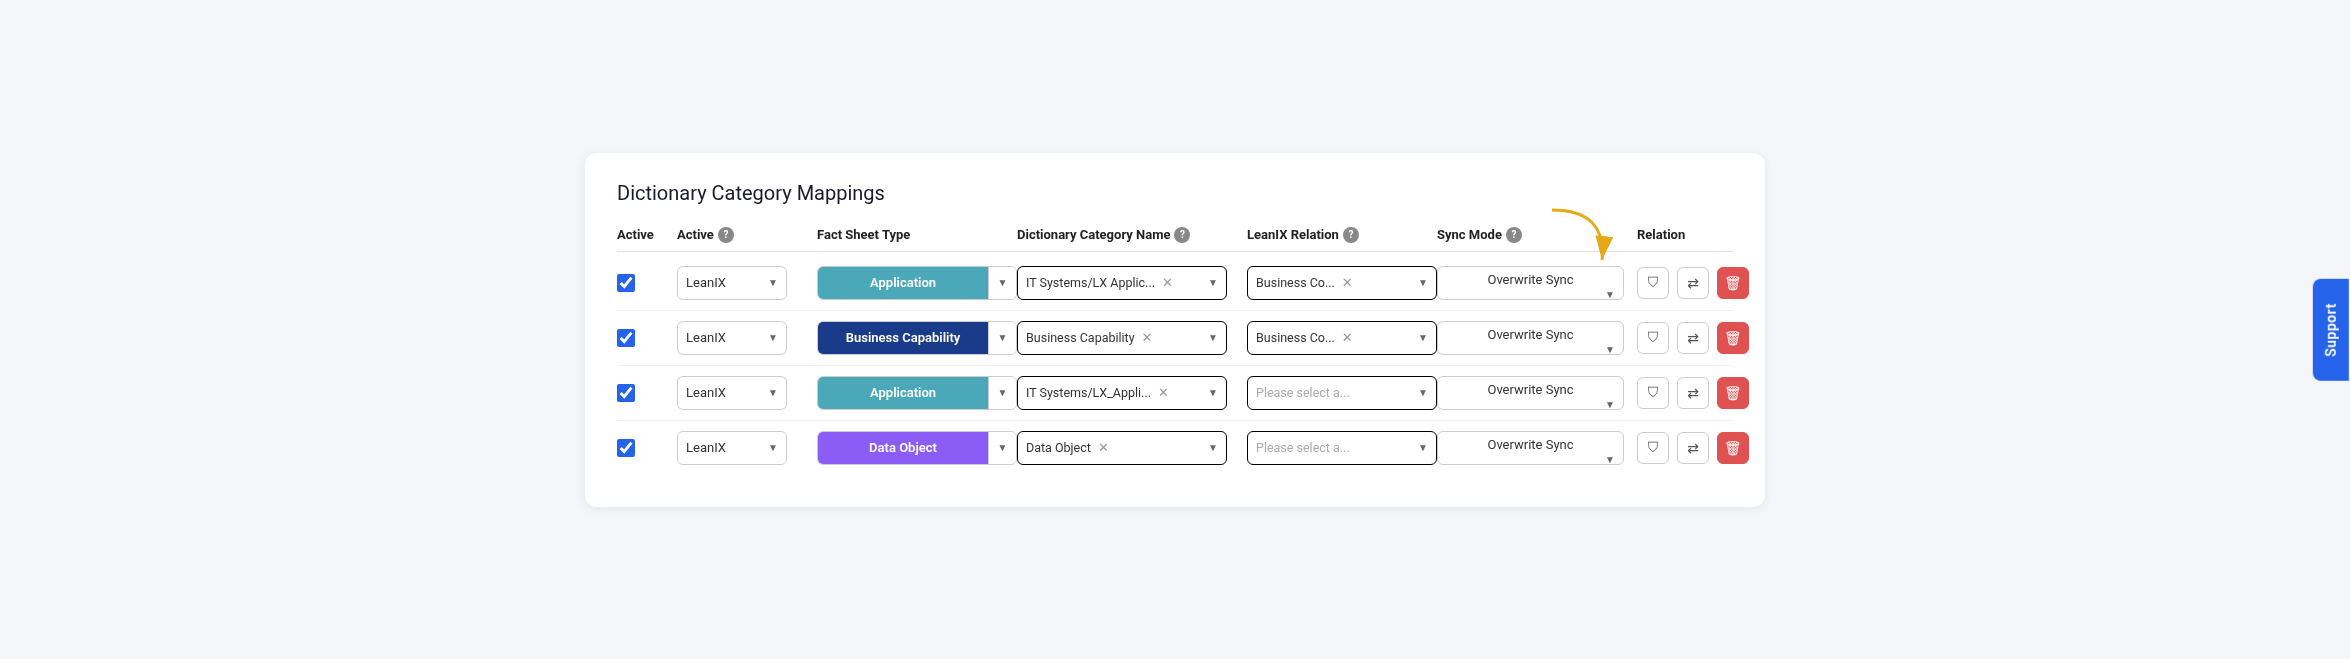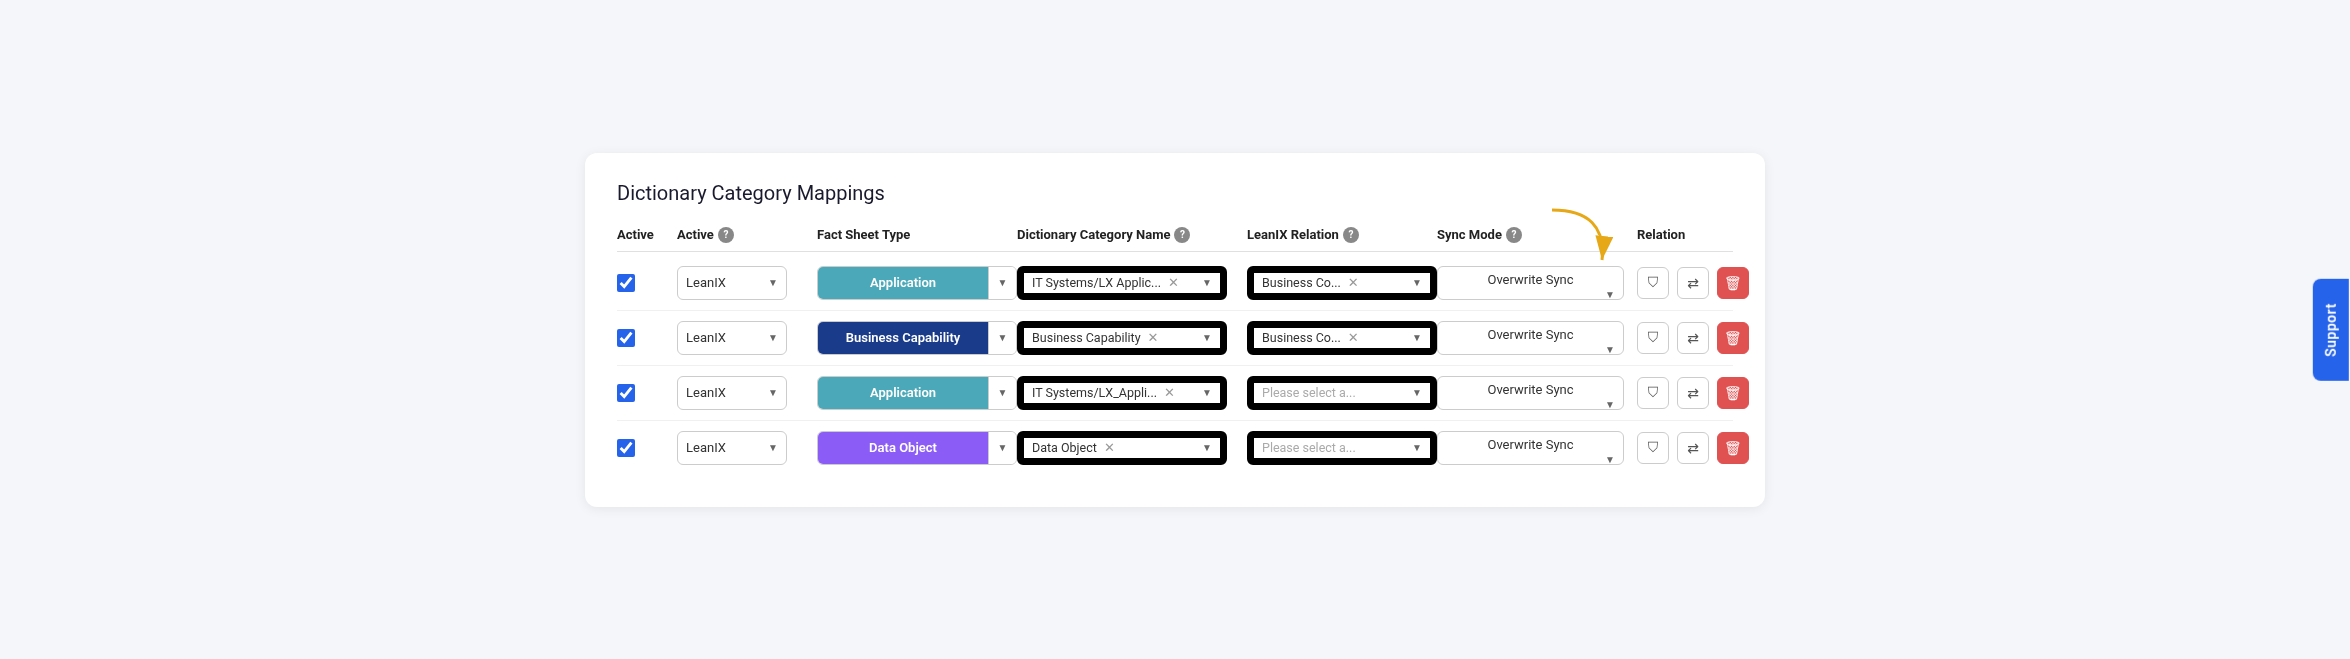--- a/index.html
+++ b/index.html
@@ -130,21 +130,21 @@
       border-left: 1px solid #ccc;
       color: #666;
       font-size: 10px;
       cursor: pointer;
     }
 
     
     .multi-dropdown {
       display: flex;
       align-items: center;
-      border: 7px solid #000000;
+      border: 1px solid #000000;
       border-radius: 6px;
       padding: 4px 8px;
       background: #fff;
       font-size: 12.5px;
       gap: 5px;
       height: 34px;
       width: 210px;
       color: #333;
       cursor: pointer;
     }

